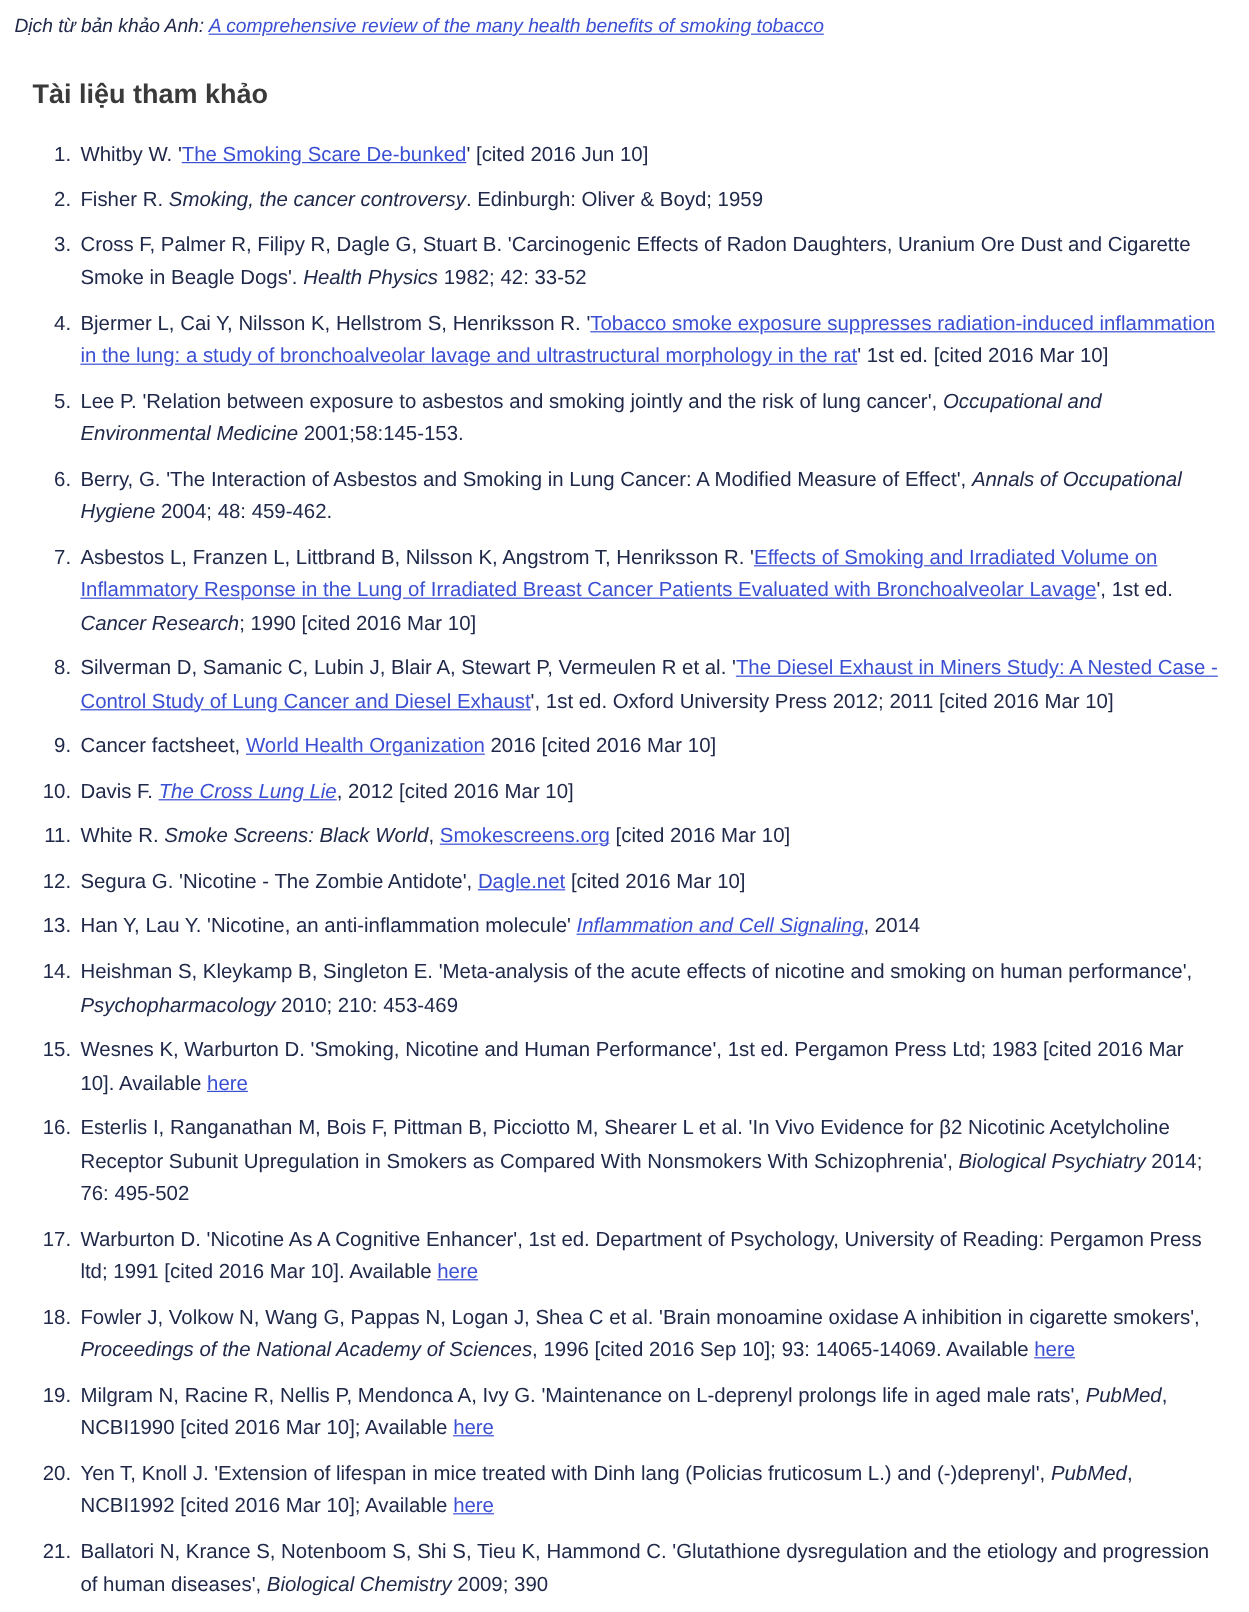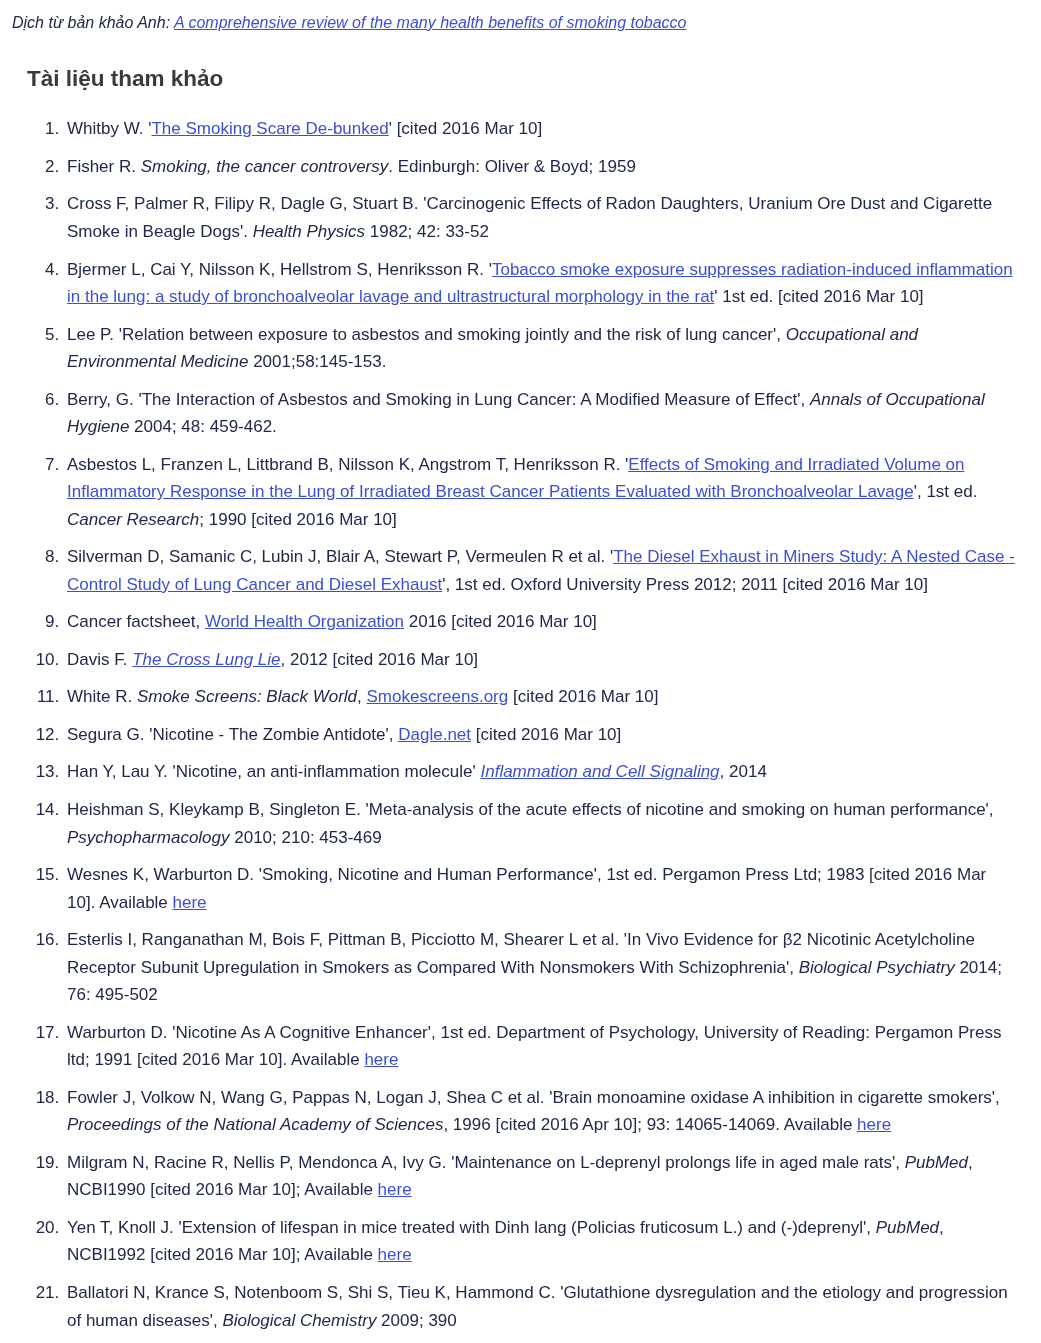--- a/index.html
+++ b/index.html
@@ -56,35 +56,35 @@
 <body>
 
 <div class="page">
   <p class="intro">
     <span>Dịch từ bản khảo Anh: </span><a href="#" class="it">A comprehensive review of the many health benefits of smoking tobacco</a>
   </p>
 
   <h2 class="page-title">Tài liệu tham khảo</h2>
 
   <ol class="ref-list" id="ref-list">
-      <li><span>Whitby W. '</span><a href="#">The Smoking Scare De-bunked</a><span>' [cited 2016 Mar 10]</span></li>
+      <li><span>Whitby W. '</span><a href="#">The Smoking Scare De-bunked</a><span>' [cited 2016 Jun 10]</span></li>
       <li><span>Fisher R. </span><span class="it">Smoking, the cancer controversy</span><span>. Edinburgh: Oliver &amp; Boyd; 1959</span></li>
       <li><span>Cross F, Palmer R, Filipy R, Dagle G, Stuart B. 'Carcinogenic Effects of Radon Daughters, Uranium Ore Dust and Cigarette Smoke in Beagle Dogs'. </span><span class="it">Health Physics</span><span> 1982; 42: 33-52</span></li>
       <li><span>Bjermer L, Cai Y, Nilsson K, Hellstrom S, Henriksson R. '</span><a href="#">Tobacco smoke exposure suppresses radiation-induced inflammation in the lung: a study of bronchoalveolar lavage and ultrastructural morphology in the rat</a><span>' 1st ed. [cited 2016 Mar 10]</span></li>
       <li><span>Lee P. 'Relation between exposure to asbestos and smoking jointly and the risk of lung cancer', </span><span class="it">Occupational and Environmental Medicine</span><span> 2001;58:145-153.</span></li>
       <li><span>Berry, G. 'The Interaction of Asbestos and Smoking in Lung Cancer: A Modified Measure of Effect', </span><span class="it">Annals of Occupational Hygiene</span><span> 2004; 48: 459-462.</span></li>
       <li><span>Asbestos L, Franzen L, Littbrand B, Nilsson K, Angstrom T, Henriksson R. '</span><a href="#">Effects of Smoking and Irradiated Volume on Inflammatory Response in the Lung of Irradiated Breast Cancer Patients Evaluated with Bronchoalveolar Lavage</a><span>', 1st ed. </span><span class="it">Cancer Research</span><span>; 1990 [cited 2016 Mar 10]</span></li>
       <li><span>Silverman D, Samanic C, Lubin J, Blair A, Stewart P, Vermeulen R et al. '</span><a href="#">The Diesel Exhaust in Miners Study: A Nested Case - Control Study of Lung Cancer and Diesel Exhaust</a><span>', 1st ed. Oxford University Press 2012; 2011 [cited 2016 Mar 10]</span></li>
       <li><span>Cancer factsheet, </span><a href="#">World Health Organization</a><span> 2016 [cited 2016 Mar 10]</span></li>
       <li><span>Davis F. </span><a href="#" class="it">The Cross Lung Lie</a><span>, 2012 [cited 2016 Mar 10]</span></li>
       <li><span>White R. </span><span class="it">Smoke Screens: Black World</span><span>, </span><a href="#">Smokescreens.org</a><span> [cited 2016 Mar 10]</span></li>
       <li><span>Segura G. 'Nicotine - The Zombie Antidote', </span><a href="#">Dagle.net</a><span> [cited 2016 Mar 10]</span></li>
       <li><span>Han Y, Lau Y. 'Nicotine, an anti-inflammation molecule' </span><a href="#" class="it">Inflammation and Cell Signaling</a><span>, 2014</span></li>
       <li><span>Heishman S, Kleykamp B, Singleton E. 'Meta-analysis of the acute effects of nicotine and smoking on human performance', </span><span class="it">Psychopharmacology</span><span> 2010; 210: 453-469</span></li>
       <li><span>Wesnes K, Warburton D. 'Smoking, Nicotine and Human Performance', 1st ed. Pergamon Press Ltd; 1983 [cited 2016 Mar 10]. Available </span><a href="#">here</a></li>
       <li><span>Esterlis I, Ranganathan M, Bois F, Pittman B, Picciotto M, Shearer L et al. 'In Vivo Evidence for β2 Nicotinic Acetylcholine Receptor Subunit Upregulation in Smokers as Compared With Nonsmokers With Schizophrenia', </span><span class="it">Biological Psychiatry</span><span> 2014; 76: 495-502</span></li>
       <li><span>Warburton D. 'Nicotine As A Cognitive Enhancer', 1st ed. Department of Psychology, University of Reading: Pergamon Press ltd; 1991 [cited 2016 Mar 10]. Available </span><a href="#">here</a></li>
-      <li><span>Fowler J, Volkow N, Wang G, Pappas N, Logan J, Shea C et al. 'Brain monoamine oxidase A inhibition in cigarette smokers', </span><span class="it">Proceedings of the National Academy of Sciences</span><span>, 1996 [cited 2016 Apr 10]; 93: 14065-14069. Available </span><a href="#">here</a></li>
+      <li><span>Fowler J, Volkow N, Wang G, Pappas N, Logan J, Shea C et al. 'Brain monoamine oxidase A inhibition in cigarette smokers', </span><span class="it">Proceedings of the National Academy of Sciences</span><span>, 1996 [cited 2016 Sep 10]; 93: 14065-14069. Available </span><a href="#">here</a></li>
       <li><span>Milgram N, Racine R, Nellis P, Mendonca A, Ivy G. 'Maintenance on L-deprenyl prolongs life in aged male rats', </span><span class="it">PubMed</span><span>, NCBI1990 [cited 2016 Mar 10]; Available </span><a href="#">here</a></li>
       <li><span>Yen T, Knoll J. 'Extension of lifespan in mice treated with Dinh lang (Policias fruticosum L.) and (-)deprenyl', </span><span class="it">PubMed</span><span>, NCBI1992 [cited 2016 Mar 10]; Available </span><a href="#">here</a></li>
       <li><span>Ballatori N, Krance S, Notenboom S, Shi S, Tieu K, Hammond C. 'Glutathione dysregulation and the etiology and progression of human diseases', </span><span class="it">Biological Chemistry</span><span> 2009; 390</span></li>
     </ol>
 </div>
 
 </body></html>

